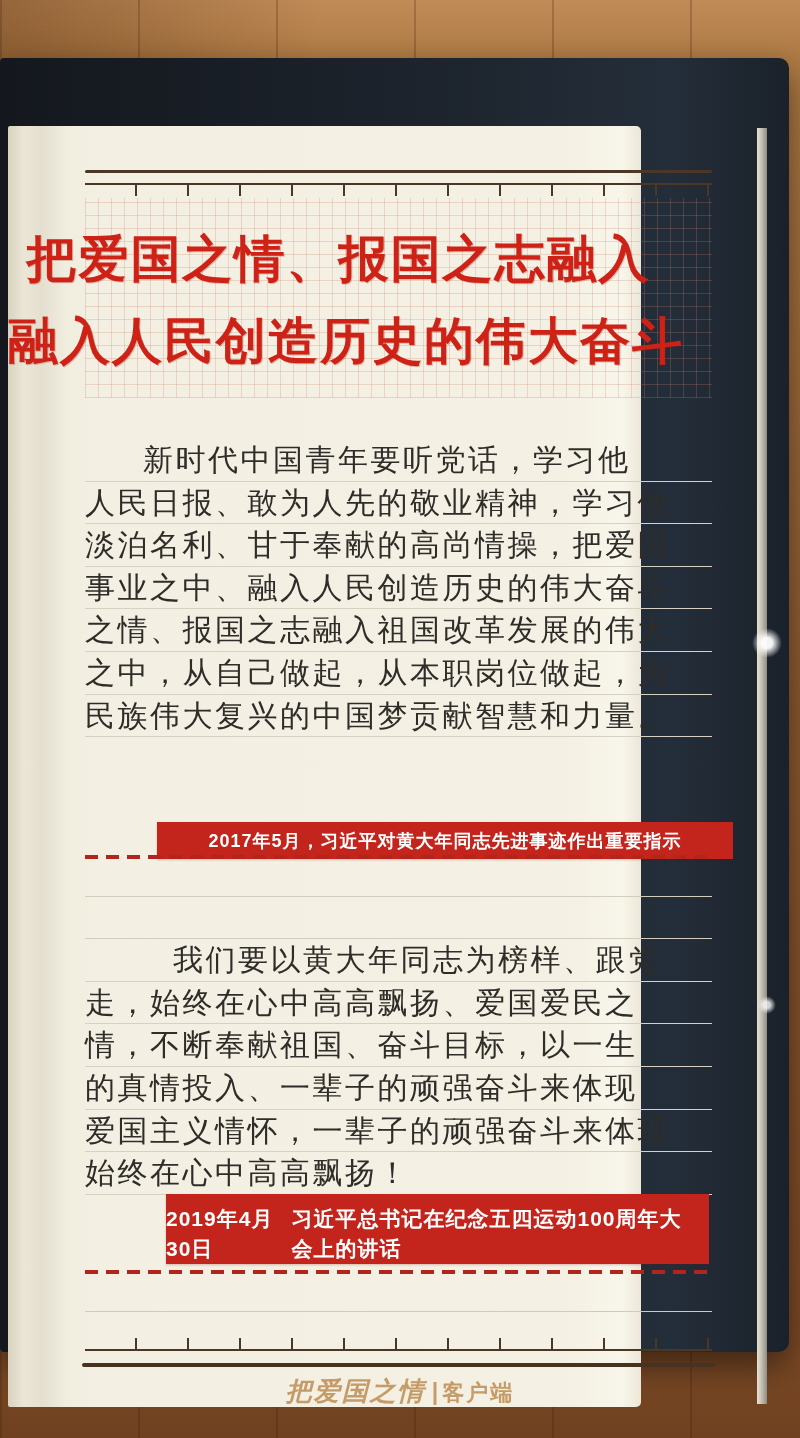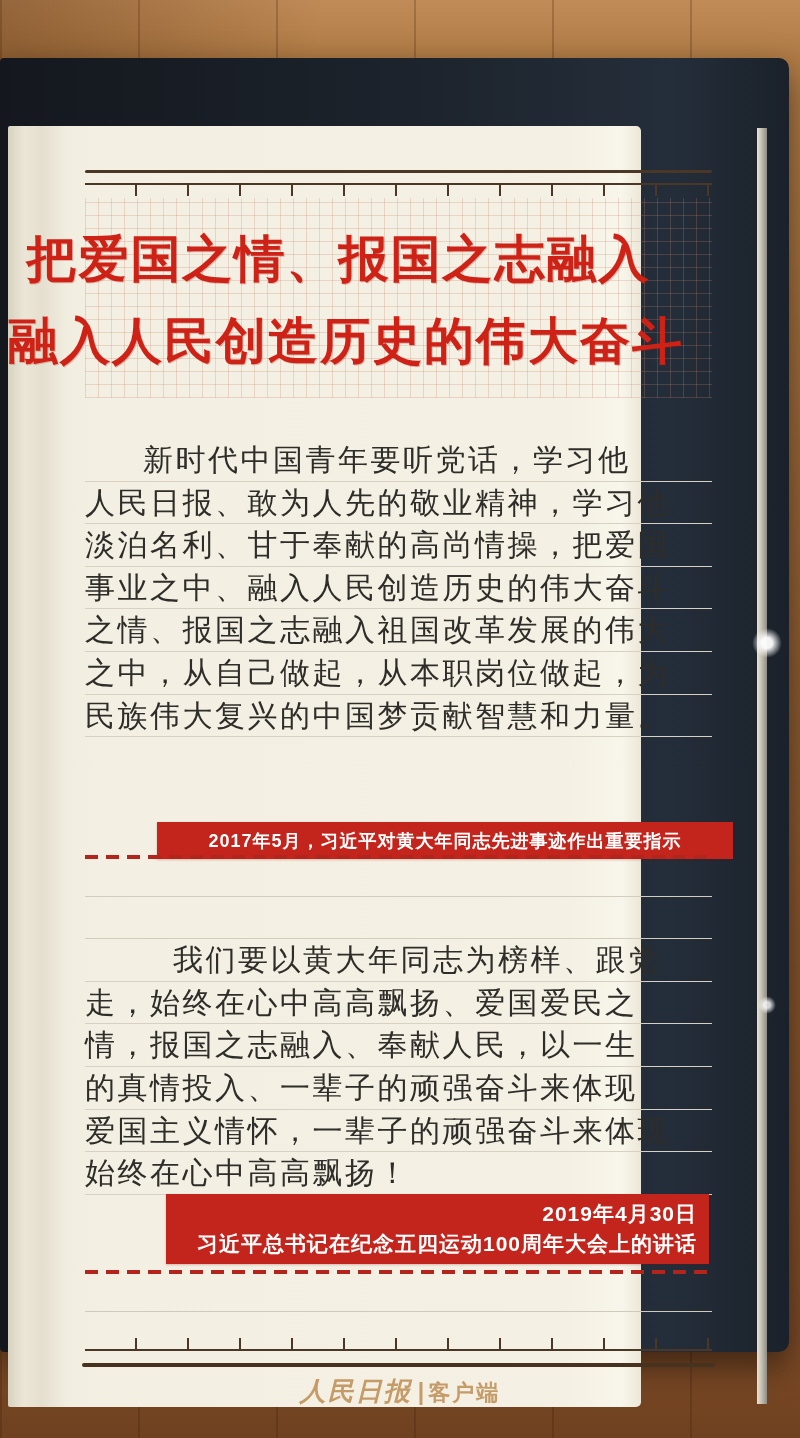--- a/index.html
+++ b/index.html
@@ -43,21 +43,21 @@
     font-size:30px;line-height:41px;letter-spacing:2.5px;white-space:nowrap;}
   .pline.indent1{text-indent:58px;}
   .pline.indent2{text-indent:88px;}
   .pline.blank{border-bottom:1px solid #d2cdbd;}
   .banner{position:absolute;background:#c3251d;color:#ffffff;
     font-weight:bold;box-shadow:0 1px 2px rgba(120,20,10,.25);}
   .banner1{left:125px;top:696px;width:576px;height:37px;
     display:flex;align-items:center;justify-content:center;
     font-size:18px;letter-spacing:1px;margin-left:24px;}
   .banner2{left:158px;top:1068px;width:543px;height:70px;box-sizing:border-box;
-    display:flex;flex-direction:column;justify-content:center;align-items:flex-end;
+    display:flex;flex-direction:row;justify-content:center;align-items:flex-end;
     padding-right:12px;font-size:21px;letter-spacing:1px;line-height:30px;}
   .dashed{position:absolute;left:77px;width:627px;height:4px;
     background:repeating-linear-gradient(90deg,#b2241c 0 13px, rgba(0,0,0,0) 13px 21px);}
   .dashed1{top:729px;}
   .dashed2{top:1144px;}
   .rule-faint-bottom{position:absolute;left:77px;top:1185px;width:627px;height:1px;background:#cfcaba;}
   .rule-ticks-up{position:absolute;left:77px;top:1212px;width:627px;height:13px;
     background:
       linear-gradient(#4b3726,#4b3726) 0 100%/100% 2px no-repeat,
       repeating-linear-gradient(90deg, rgba(0,0,0,0) 0 50px, #4b3726 50px 52px);}
@@ -103,21 +103,21 @@
     <div class="banner banner1">
       <span>2017年5月，习近平对黄大年同志先进事迹作出重要指示</span>
     </div>
     <div class="dashed dashed1"></div>
 
     <div class="para" style="top:728px">
       <div class="pline blank"></div>
       <div class="pline blank"></div>
       <div class="pline indent2">我们要以黄大年同志为榜样、跟党</div>
       <div class="pline">走，始终在心中高高飘扬、爱国爱民之</div>
-      <div class="pline">情，报国之志融入、奉献人民，以一生</div>
+      <div class="pline">情，不断奉献祖国、奋斗目标，以一生</div>
       <div class="pline">的真情投入、一辈子的顽强奋斗来体现</div>
       <div class="pline">爱国主义情怀，一辈子的顽强奋斗来体现</div>
       <div class="pline">始终在心中高高飘扬！</div>
     </div>
 
     <div class="banner banner2">
       <span>2019年4月30日</span>
       <span>习近平总书记在纪念五四运动100周年大会上的讲话</span>
     </div>
     <div class="dashed dashed2"></div>
@@ -125,14 +125,14 @@
     <div class="rule-faint-bottom"></div>
     <div class="rule-ticks-up"></div>
     <div class="rule-bottom-thick"></div>
   </div>
 </div>
 
 <div class="flare flare1"></div>
 <div class="flare flare2"></div>
 
 <div class="footer">
-  <span class="brand">人民日报</span><span class="divider">|</span><span class="client">客户端</span>
+  <span class="brand">把爱国之情</span><span class="divider">|</span><span class="client">客户端</span>
 </div>
 
 </body></html>

